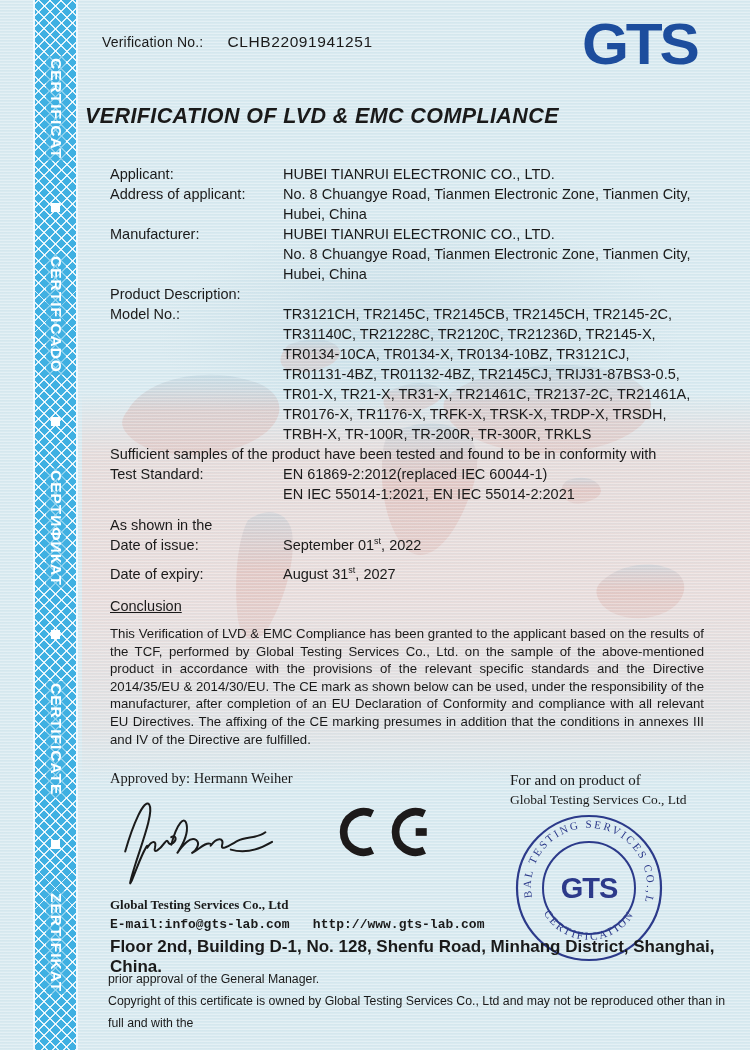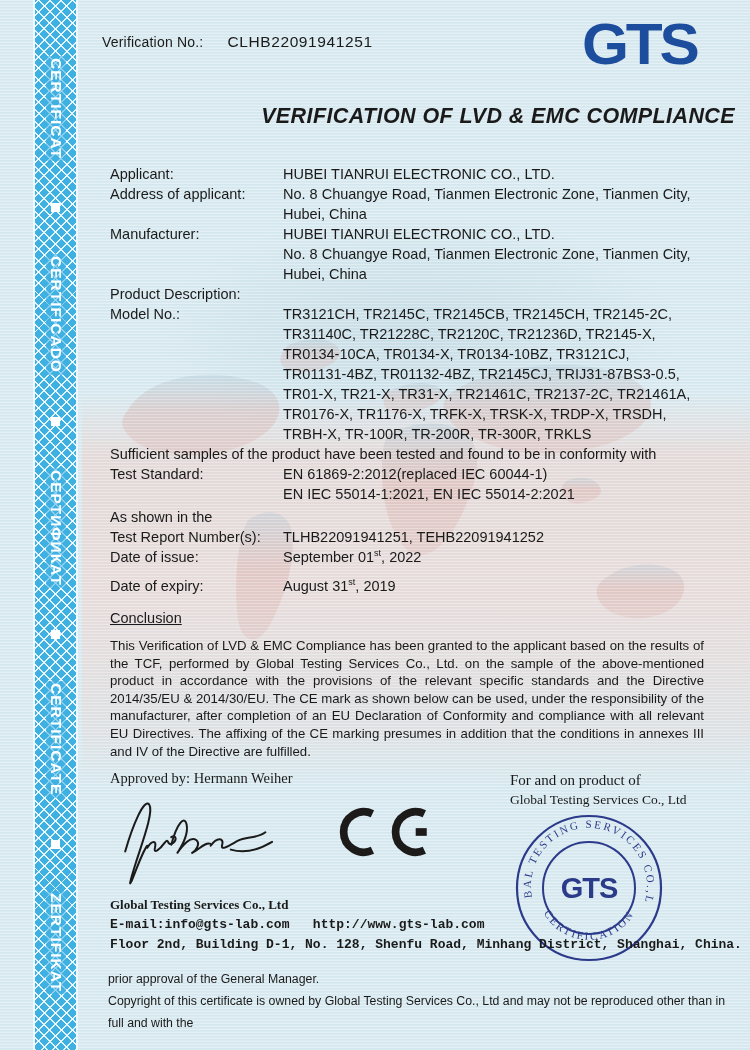--- a/index.html
+++ b/index.html
@@ -48,48 +48,48 @@
   .verif-value{margin-left:24px;font-size:15.5px;letter-spacing:.6px;}
 
   .gts-logo{
     position:absolute;left:582px;top:16px;z-index:4;
     font-size:57px;line-height:56px;font-weight:bold;letter-spacing:-3px;
     color:#1d4d9d;transform:scaleX(1.06);transform-origin:left top;
   }
 
   .title{
     position:absolute;left:85px;right:15px;top:104px;z-index:4;
-    text-align:right;font-size:21.5px;font-weight:bold;font-style:italic;
+    text-align:left;font-size:21.5px;font-weight:bold;font-style:italic;
     letter-spacing:.4px;
   }
 
   .content{position:absolute;left:110px;top:164px;width:594px;z-index:4;font-size:14.5px;line-height:20px;}
   .row{display:flex;}
   .label{width:173px;flex:0 0 173px;}
   .value{flex:1;}
   .fullline{margin-top:0;}
-  .mt5{margin-top:3px;}
+  .mt5{margin-top:11px;}
   .mt9{margin-top:9px;}
   .sup{font-size:9px;vertical-align:super;line-height:0;}
   .conclusion-h{margin-top:12px;text-decoration:underline;}
   .para{margin-top:9px;font-size:13.2px;line-height:17.6px;text-align:justify;}
 
   .approved{position:absolute;left:110px;top:770px;z-index:4;font-family:"Liberation Serif",serif;font-size:14.5px;text-align:center;}
   .signature{position:absolute;left:112px;top:792px;z-index:4;}
   .ce-mark{position:absolute;left:333px;top:806px;z-index:4;}
   .behalf1{position:absolute;left:510px;top:772px;z-index:4;font-family:"Liberation Serif",serif;font-size:15px;}
   .behalf2{position:absolute;left:510px;top:792px;z-index:4;font-family:"Liberation Serif",serif;font-size:13.5px;}
   .stamp{position:absolute;left:514px;top:813px;z-index:4;}
   .stamp text{fill:#2c3a8a;}
   .stamp .ring-text{font-family:"Liberation Serif",serif;font-size:11px;letter-spacing:2.2px;}
   .stamp .gts-center{font-family:"Liberation Sans",sans-serif;font-size:29px;font-weight:bold;letter-spacing:-1px;}
 
   .f-company{position:absolute;left:110px;top:897px;z-index:4;font-family:"Liberation Serif",serif;font-weight:bold;font-size:13px;}
   .f-contact{position:absolute;left:110px;top:917px;z-index:4;font-family:Liberation Mono, monospace;font-weight:bold;font-size:13px;white-space:pre;}
-  .f-address{position:absolute;left:110px;top:937px;z-index:4;font-family:Liberation Mono, monospace;font-weight:bold;font-size:13px;}
+  .f-address{position:absolute;left:110px;top:937px;z-index:4;font-family:Liberation Sans, sans-serif;font-weight:bold;font-size:17px;}
   .copyright{position:absolute;left:108px;top:968px;width:618px;z-index:4;font-size:12.3px;line-height:22px;}
 </style>
 </head>
 <body>
 
 <div>
 
   <div class="wash-blue"></div>
   <div class="wash-pink"></div>
 
@@ -181,33 +181,29 @@
     <div class="row">
       <div class="label">Test Standard:</div>
       <div class="value">
         <div>EN 61869-2:2012(replaced IEC 60044-1)</div>
         <div>EN IEC 55014-1:2021, EN IEC 55014-2:2021</div>
       </div>
     </div>
 
     <div class="mt5">As shown in the</div>
 
-    <div class="row">
-      <div class="label">Test Report Number(s):</div>
-      <div class="value">TLHB22091941251, TEHB22091941252</div>
-    </div>
 
     <div class="row">
       <div class="label">Date of issue:</div>
       <div class="value"><span>September 01</span><span class="sup">st</span><span>, 2022</span></div>
     </div>
 
     <div class="row mt9">
       <div class="label">Date of expiry:</div>
-      <div class="value"><span>August 31</span><span class="sup">st</span><span>, 2019</span></div>
+      <div class="value"><span>August 31</span><span class="sup">st</span><span>, 2027</span></div>
     </div>
 
     <div class="conclusion-h">Conclusion</div>
     <div class="para">This Verification of LVD &amp; EMC Compliance has been granted to the applicant based on the results of the TCF, performed by Global Testing Services Co., Ltd. on the sample of the above-mentioned product in accordance with the provisions of the relevant specific standards and the Directive 2014/35/EU &amp; 2014/30/EU. The CE mark as shown below can be used, under the responsibility of the manufacturer, after completion of an EU Declaration of Conformity and compliance with all relevant EU Directives. The affixing of the CE marking presumes in addition that the conditions in annexes III and IV of the Directive are fulfilled.</div>
   </div>
 
   <div class="approved">Approved by: Hermann Weiher</div>
 
   <svg class="signature" width="180" height="96" viewBox="0 0 180 100">
     <g stroke="#1b1b1b" stroke-width="2.1" fill="none" stroke-linecap="round">

